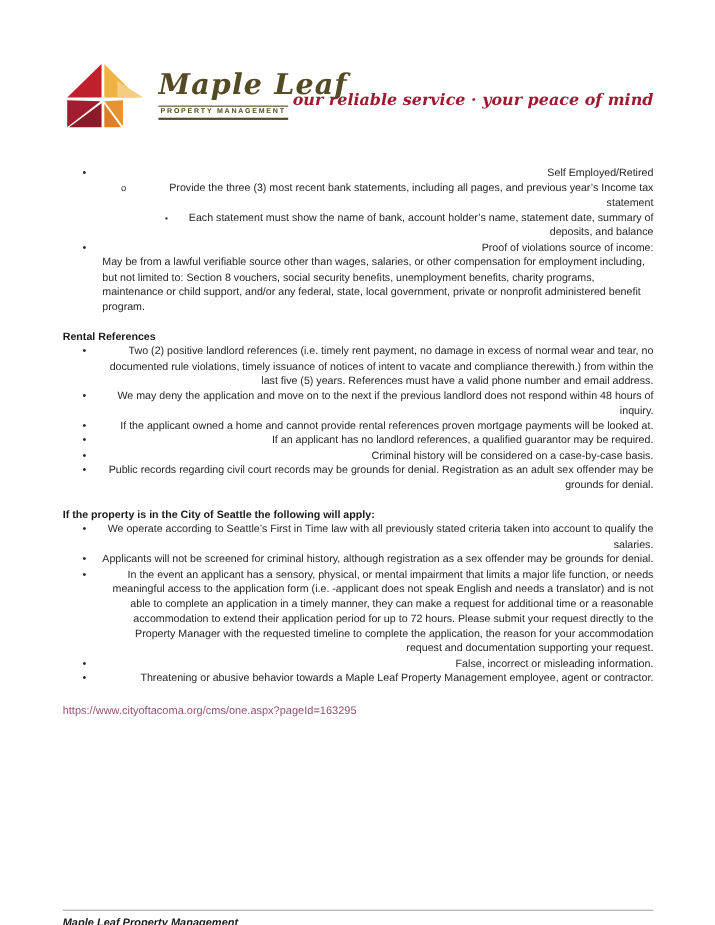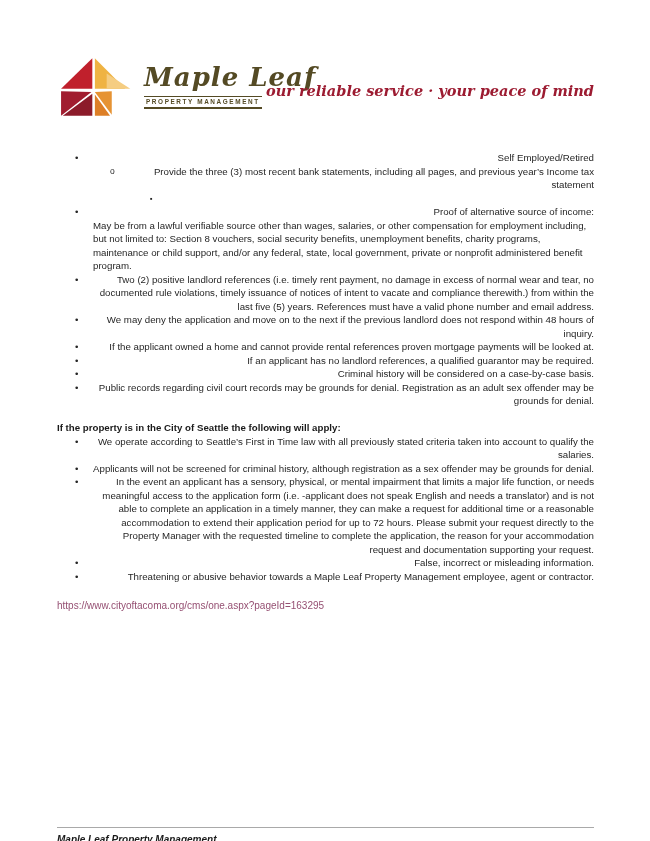--- a/index.html
+++ b/index.html
@@ -104,28 +104,30 @@
           <div class="bullet-row lvl1">
             <span class="marker">•</span>
             <span class="btext">Self Employed/Retired</span>
           </div>
           <div class="bullet-row lvl2">
             <span class="marker">o</span>
             <span class="btext">Provide the three (3) most recent bank statements, including all pages, and previous year’s Income tax statement</span>
           </div>
           <div class="bullet-row lvl3">
             <span class="marker">▪</span>
+            <span class="btext">Each statement must show the name of bank, account holder’s name, statement date, summary of deposits, and balance</span>
           </div>
           <div class="bullet-row lvl1">
             <span class="marker">•</span>
-            <span class="btext">Proof of alternative source of income:</span>
+            <span class="btext">Proof of violations source of income:</span>
           </div>
           <div class="continuation">May be from a lawful verifiable source other than wages, salaries, or other compensation for employment including, but not limited to: Section 8 vouchers, social security benefits, unemployment benefits, charity programs, maintenance or child support, and/or any federal, state, local government, private or nonprofit administered benefit program.</div>
         </div>
         <div class="doc-section">
+          <div class="doc-heading">Rental References</div>
           <div class="bullet-row lvl1">
             <span class="marker">•</span>
             <span class="btext">Two (2) positive landlord references (i.e. timely rent payment, no damage in excess of normal wear and tear, no documented rule violations, timely issuance of notices of intent to vacate and compliance therewith.) from within the last five (5) years. References must have a valid phone number and email address.</span>
           </div>
           <div class="bullet-row lvl1">
             <span class="marker">•</span>
             <span class="btext">We may deny the application and move on to the next if the previous landlord does not respond within 48 hours of inquiry.</span>
           </div>
           <div class="bullet-row lvl1">
             <span class="marker">•</span>

